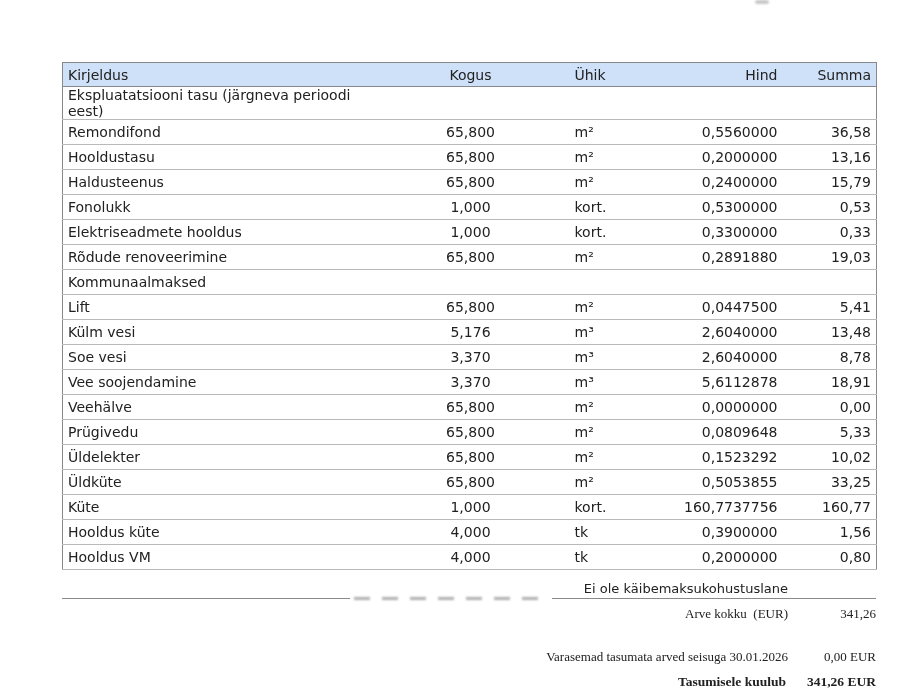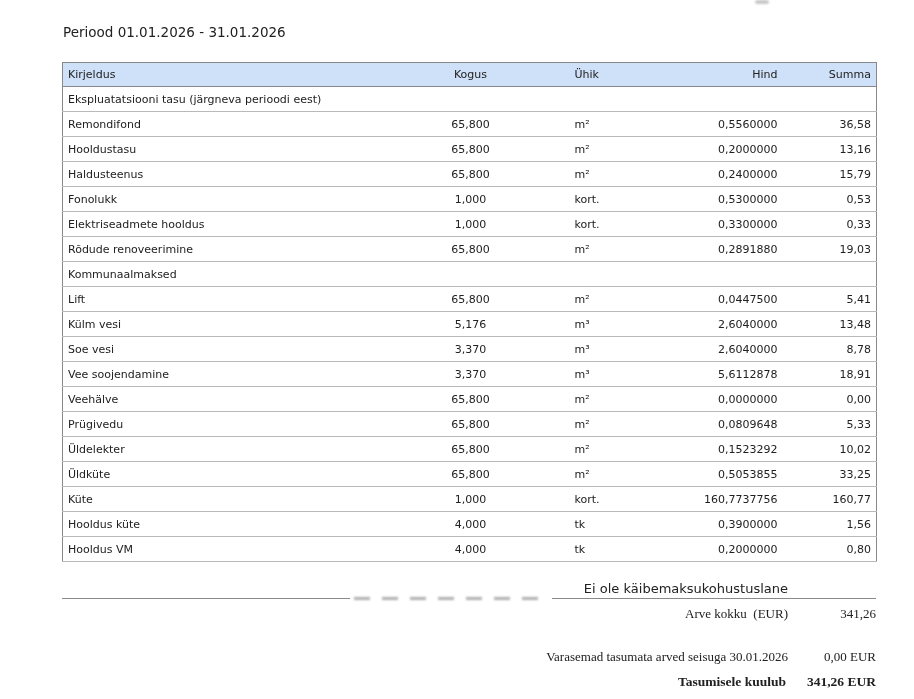--- a/index.html
+++ b/index.html
@@ -3,21 +3,21 @@
 <meta charset="utf-8">
 <style>
   * { margin:0; padding:0; box-sizing:border-box; }
   html,body { width:914px; height:699px; background:#ffffff; overflow:hidden;
     font-family:"DejaVu Sans","Liberation Sans",sans-serif; color:var(--text,#212121); }
   .page { position:relative; width:914px; height:699px; background:#fff; }
 
   .period { position:absolute; left:63px; top:24px; font-size:13.5px; color:var(--text,#212121); }
 
   table.invoice { position:absolute; left:62px; top:62px; width:814px;
-    border-collapse:collapse; table-layout:fixed; font-size:11px;
+    border-collapse:collapse; table-layout:fixed; font-size:14px;
     border:1px solid var(--border-outer,#898989); }
   th { background:var(--header-bg,#cfe1f8); font-weight:400; height:24px;
     border-top:1px solid var(--border-outer,#898989);
     border-bottom:1px solid var(--border-outer,#898989); }
   td { height:25px; border-bottom:1px solid var(--border-row,#b9b9b9); background:#fff; }
   .c-desc  { text-align:left;  padding-left:5px; }
   .c-kogus { text-align:center; padding-right:0; }
   .c-yhik  { text-align:left;  padding-left:6px; }
   .c-hind  { text-align:right; padding-right:0; }
   .c-summa { text-align:right; padding-right:5px; }
@@ -44,21 +44,20 @@
   .edge-artifact { position:absolute; left:755px; top:0; width:14px; height:4px;
     background:#a9a9a9; border-radius:2px; filter:blur(1px); opacity:.65; }
 </style>
 </head>
 <body>
 
 <div class="page">
 
   <div class="edge-artifact"></div>
 
-  <div class="period">Periood 01.01.2026 - 31.01.2026</div>
 
   <table class="invoice">
     <colgroup>
       <col style="width:310px">
         <col style="width:196px">
         <col style="width:65px">
       <col style="width:144px">
         <col style="width:99px">
     </colgroup>
     <thead>

